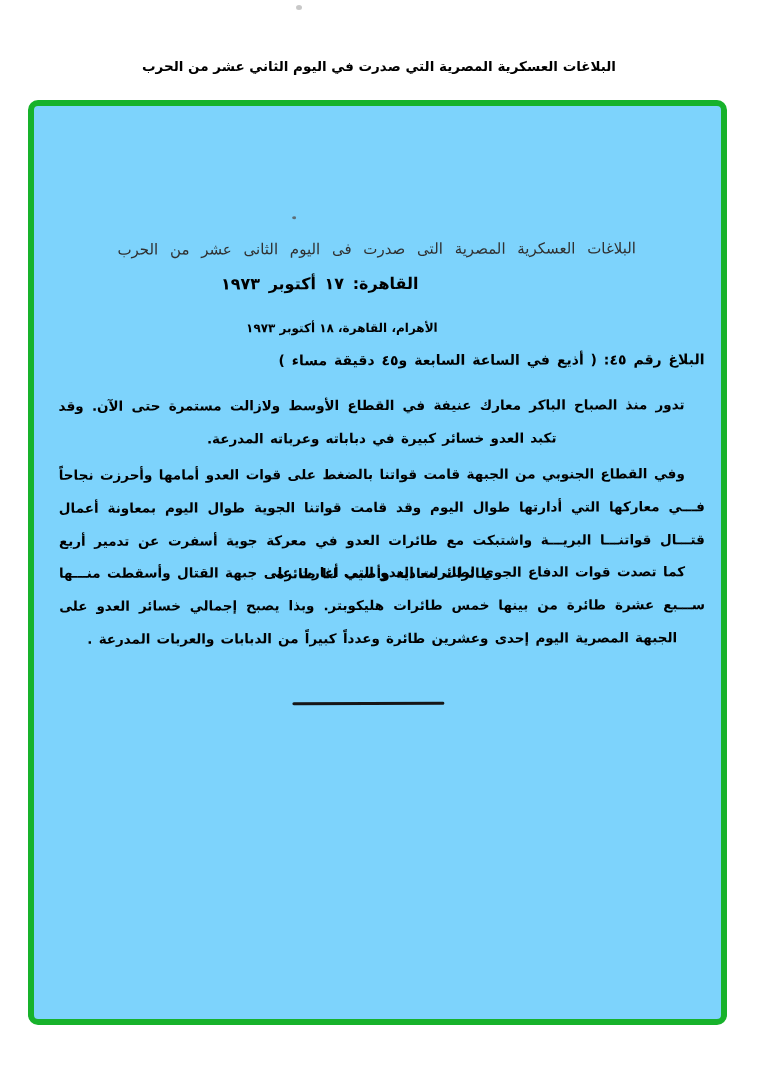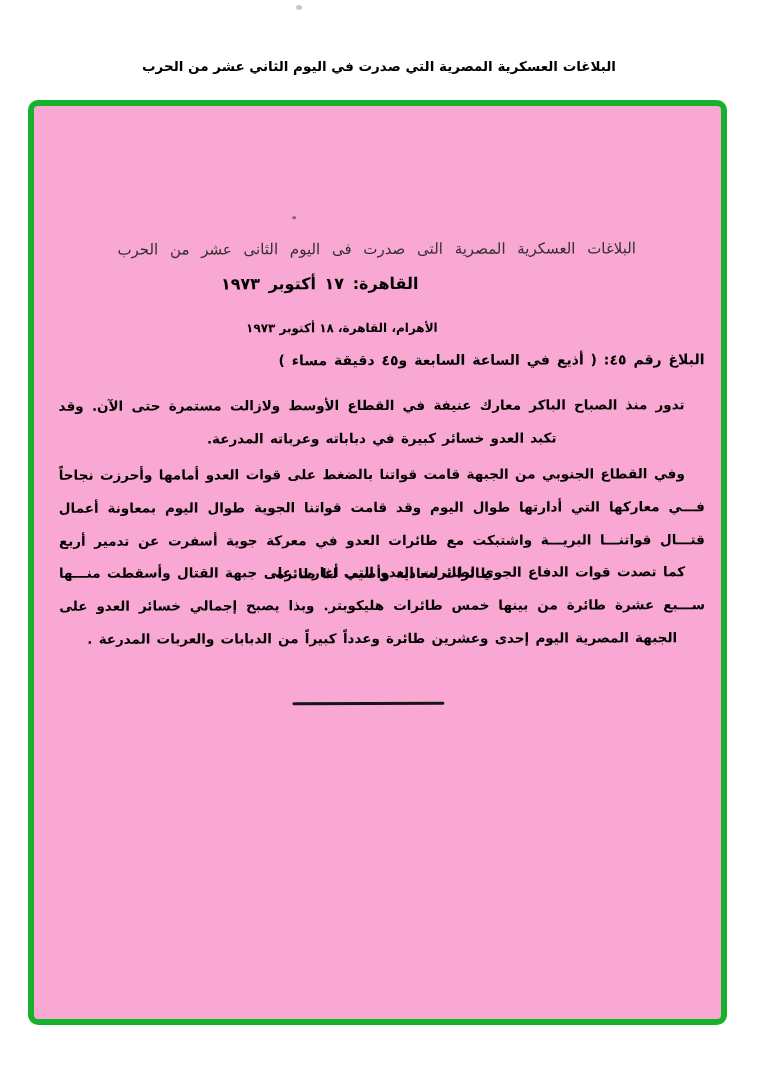--- a/index.html
+++ b/index.html
@@ -39,21 +39,21 @@
   }
   .scan-frame {
     position: absolute;
     left: 28px;
     top: 100px;
     width: 699px;
     height: 925px;
     box-sizing: border-box;
     border: 6px solid #17b22b;
     border-radius: 10px;
-    background: #f9a8d4;
+    background: #7dd3fc;
   }
   .doc-content {
     position: absolute;
     left: 0;
     top: 0;
     right: 0;
     bottom: 0;
     direction: rtl;
     transform: rotate(-0.15deg);
   }

